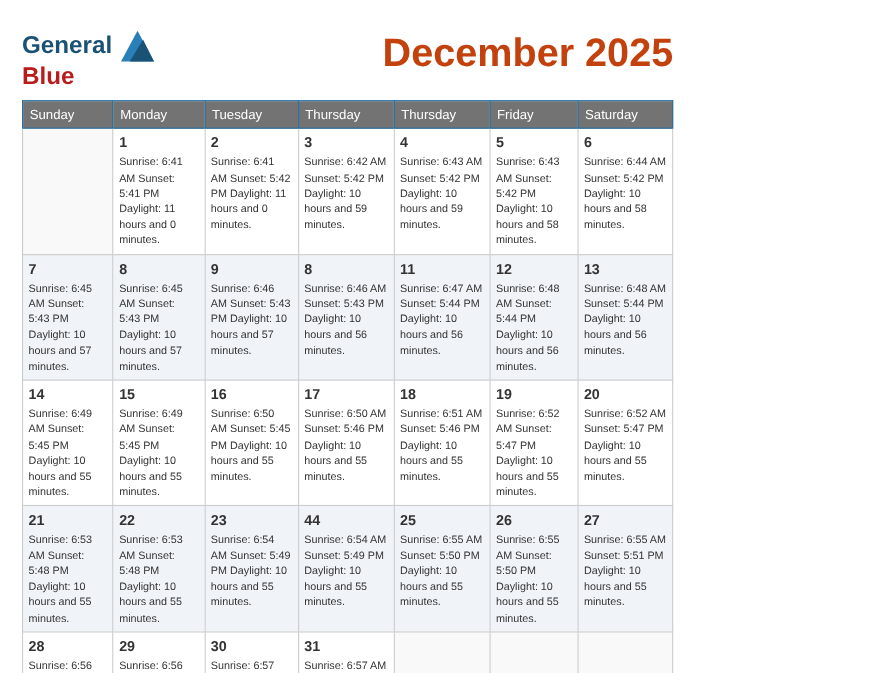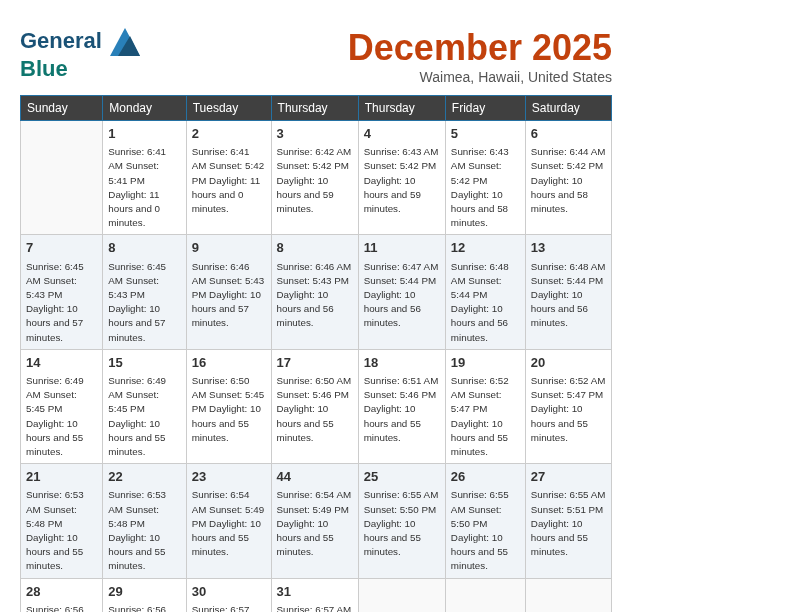--- a/index.html
+++ b/index.html
@@ -40,21 +40,21 @@
     .location {
       font-size: 14px;
       color: #555;
     }
     .calendar {
       width: 100%;
       border-collapse: collapse;
       font-size: 10.5px;
     }
     .calendar th {
-      background-color: #404040;
+      background-color: #737373;
       color: #fff;
       text-align: left;
       padding: 5px 6px;
       font-size: 12px;
       font-weight: normal;
       border: 1px solid #2471a3;
     }
     .calendar td {
       border: 1px solid #ccc;
       vertical-align: top;
@@ -92,26 +92,25 @@
       <div>
         <div style="display:flex;align-items:center;">
           <div style="font-size:22px;font-weight:bold;line-height:1.1;">
             <span style="color:#1a5276;">General</span>
             <svg class="logo-icon" viewBox="0 0 30 28" style="display:inline-block;vertical-align:middle;margin-left:2px;">
               <polygon points="0,28 15,0 30,28" fill="#2980b9"></polygon>
               <polygon points="8,28 20,8 30,28" fill="#1a5276"></polygon>
             </svg>
           </div>
         </div>
-        <div style="font-size:22px;font-weight:bold;color:#0f766e;line-height:1.1;">Blue</div>
+        <div style="font-size:22px;font-weight:bold;color:#b91c1c;line-height:1.1;">Blue</div>
       </div>
     </div>
     <div class="title-block">
       <div class="month-title">December 2025</div>
-      <div class="location">Waimea, Hawaii, United States</div>
     </div>
   </div>
 
   <table class="calendar">
     <thead>
       <tr>
         <th>Sunday</th>
         <th>Monday</th>
         <th>Tuesday</th>
         <th>Thursday</th>

